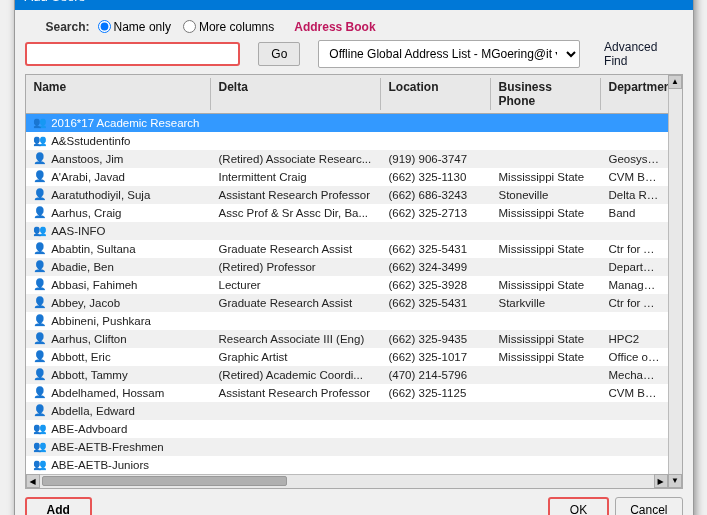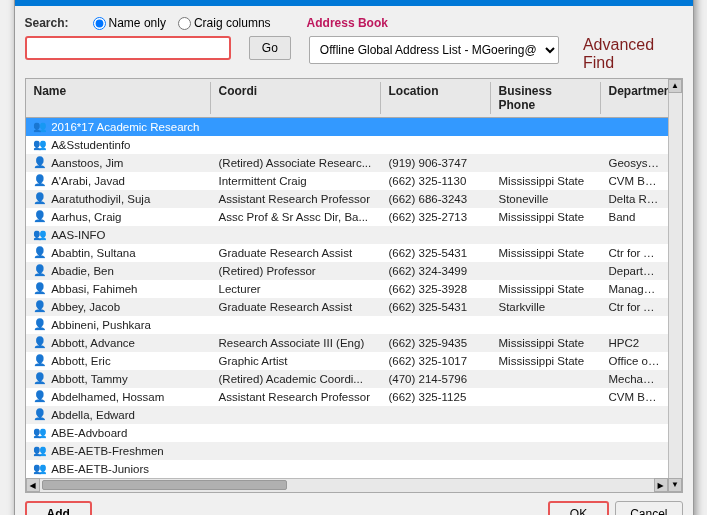--- a/index.html
+++ b/index.html
@@ -43,47 +43,49 @@
     }
     .dialog-body {
       padding: 10px;
       display: flex;
       flex-direction: column;
       flex: 1;
     }
     .search-row {
       display: flex;
       align-items: center;
-      gap: 20px;
+      gap: 4px;
       margin-bottom: 6px;
+      margin-left: 21px;
     }
     .search-label {
       font-weight: bold;
       color: #333;
       margin-right: 4px;
     }
     .radio-group {
       display: flex;
       align-items: center;
       gap: 12px;
       margin-right: 8px;
     }
     .radio-label {
       display: flex;
-      align-items: flex-end;
+      align-items: center;
       gap: 3px;
       cursor: pointer;
     }
     .address-book-label {
       font-weight: bold;
       color: #be185d;
       margin-left: 8px;
     }
     .search-input-wrap {
       display: flex;
+      align-items: center;
       gap: 18px;
       margin-bottom: 6px;
     }
     .search-input {
       border: 2px solid #e85555;
       border-radius: 3px;
       padding: 3px 6px;
       width: 220px;
       font-size: 12px;
       outline: none;
@@ -103,24 +105,24 @@
       border: 1px solid #aaa;
       border-radius: 2px;
       padding: 2px 6px;
       font-size: 12px;
       background: white;
       height: 28px;
       min-width: 200px;
       cursor: pointer;
     }
     .advanced-find {
-      color: #7f1d1d;
+      color: #0f172a;
       cursor: pointer;
       text-decoration: none;
-      font-size: 16px;
+      font-size: 12px;
       margin-left: 6px;
     }
     .table-header {
       display: grid;
       grid-template-columns: 185px 170px 110px 110px 1fr;
       background: #e8e8e8;
       border-bottom: 1px solid #aaa;
       font-weight: bold;
       font-size: 12px;
       padding: 3px 0;
@@ -286,38 +288,38 @@
 
     <div class="search-row">
       <span class="search-label">Search:</span>
       <div class="radio-group">
         <label class="radio-label">
           <input type="radio" name="search_type" checked="" style="">
           <span>Name only</span>
         </label>
         <label class="radio-label">
           <input type="radio" name="search_type" style="">
-          <span>Craig columns</span>
+          <span>More columns</span>
         </label>
       </div>
       <span class="address-book-label">Address Book</span>
     </div>
 
     <div class="search-input-wrap">
       <input class="search-input" type="text" style="">
       <button class="go-btn">Go</button>
       <select class="address-dropdown"><option>Offline Global Address List - MGoering@it ▾</option></select>
       <a class="advanced-find" href="#">Advanced Find</a>
     </div>
 
     <div class="table-and-scroll">
       <div class="inner-table">
         <div class="table-header">
           <div class="table-header-cell">Name</div>
-          <div class="table-header-cell">Coordi</div>
+          <div class="table-header-cell">Delta</div>
           <div class="table-header-cell">Location</div>
           <div class="table-header-cell">Business Phone</div>
           <div class="table-header-cell">Department</div>
         </div>
         <div class="table-body" id="table-body">
 
         <div class="table-row selected">
       <div class="cell name-cell">
         <span class="group-icon">👥</span>
         <span>2016*17 Academic Research</span>
@@ -433,21 +435,21 @@
         <span>Abbineni, Pushkara</span>
       </div>
       <div class="cell"></div>
       <div class="cell"></div>
       <div class="cell"></div>
       <div class="cell"></div>
     </div>
             <div class="table-row">
       <div class="cell name-cell">
         <span class="person-icon">👤</span>
-        <span>Abbott, Advance</span>
+        <span>Aarhus, Clifton</span>
       </div>
       <div class="cell">Research Associate III (Eng)</div>
       <div class="cell">(662) 325-9435</div>
       <div class="cell">Mississippi State</div>
       <div class="cell">HPC2</div>
     </div>
             <div class="table-row">
       <div class="cell name-cell">
         <span class="person-icon">👤</span>
         <span>Abbott, Eric</span>

